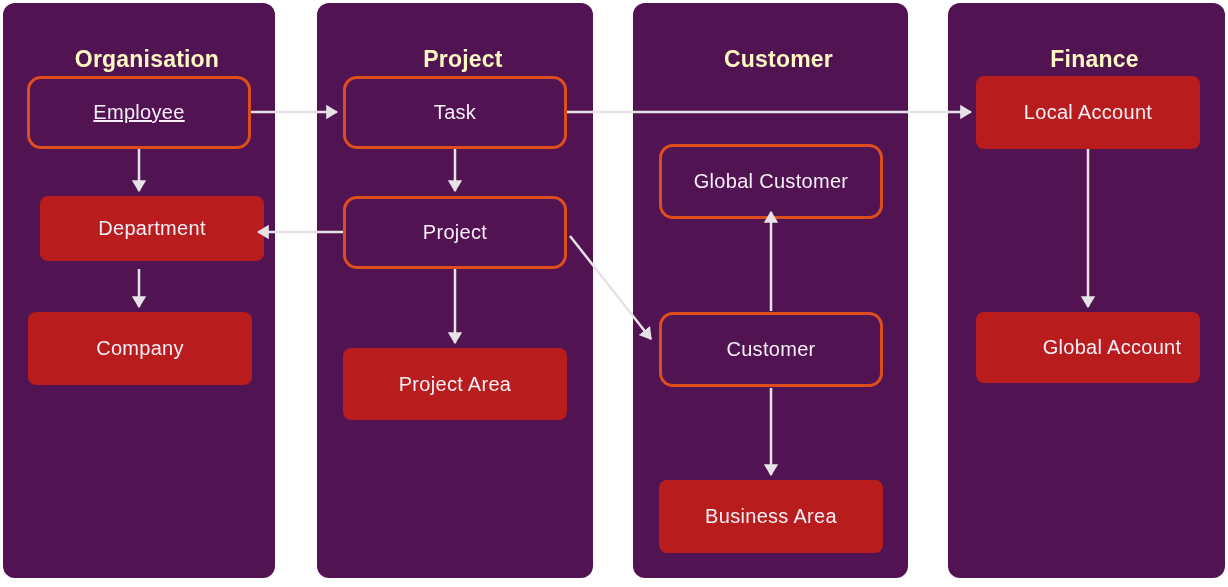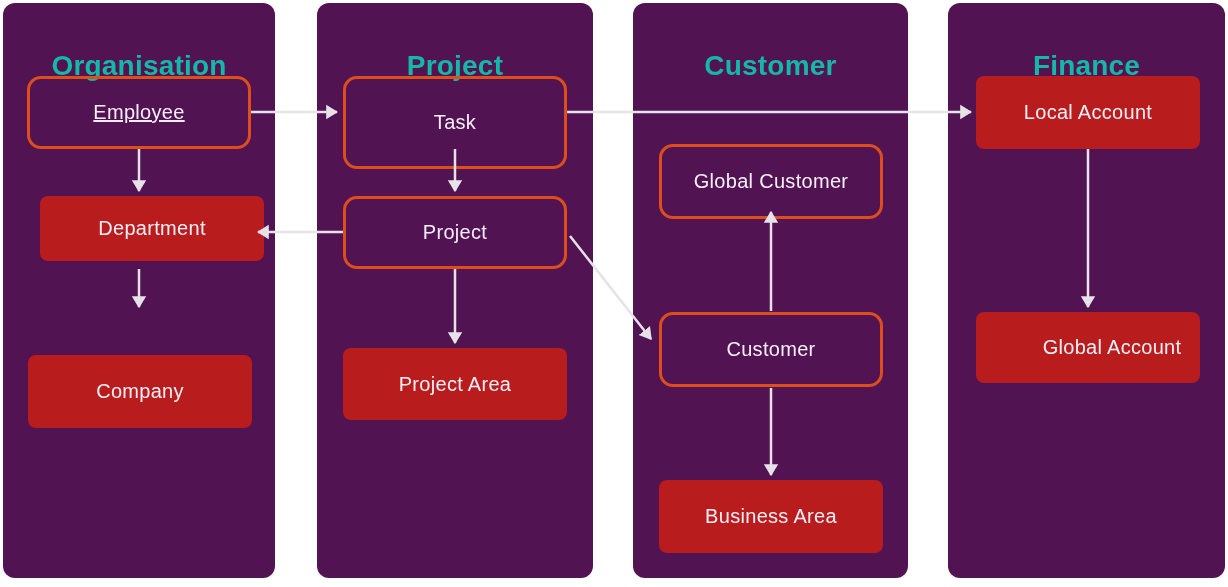--- a/index.html
+++ b/index.html
@@ -18,25 +18,25 @@
   .panel {
     position: absolute;
     top: 3px;
     height: 575px;
     background: #521353;
     border-radius: 12px;
   }
   .panel-title {
     position: absolute;
     top: 24px;
-    left: 0;
+    left: 8px;
     width: 100%;
     text-align: center;
-    color: #14b8a6;
-    font-size: 28px;
+    color: #fef9c3;
+    font-size: 23px;
     font-weight: bold;
     letter-spacing: 0.2px;
   }
   .node {
     position: absolute;
     width: 224px;
     box-sizing: border-box;
     display: flex;
     align-items: center;
     justify-content: center;
@@ -80,23 +80,23 @@
   </section>
   <section class="panel" style="left:633px; width:275px;">
     <h2 class="panel-title">Customer</h2>
   </section>
   <section class="panel" style="left:948px; width:277px;">
     <h2 class="panel-title">Finance</h2>
   </section>
 
   <div class="node outlined" style="left:27px;  top:76px;  height:73px;text-decoration:underline;">Employee</div>
   <div class="node filled" style="left:40px;  top:196px; height:65px;">Department</div>
-  <div class="node filled" style="left:28px;  top:312px; height:73px;margin-top:43px;">Company</div>
+  <div class="node filled" style="left:28px;  top:312px; height:73px;">Company</div>
 
-  <div class="node outlined" style="left:343px; top:76px;  height:93px;">Task</div>
+  <div class="node outlined" style="left:343px; top:76px;  height:73px;">Task</div>
   <div class="node outlined" style="left:343px; top:196px; height:73px;">Project</div>
   <div class="node filled" style="left:343px; top:348px; height:72px;">Project Area</div>
 
   <div class="node outlined" style="left:659px; top:144px; height:75px;">Global Customer</div>
   <div class="node outlined" style="left:659px; top:312px; height:75px;">Customer</div>
   <div class="node filled" style="left:659px; top:480px; height:73px;">Business Area</div>
 
   <div class="node filled" style="left:976px; top:76px;  height:73px;">Local Account</div>
   <div class="node filled" style="left:976px; top:312px; height:71px;padding-left:48px;">Global Account</div>
 

